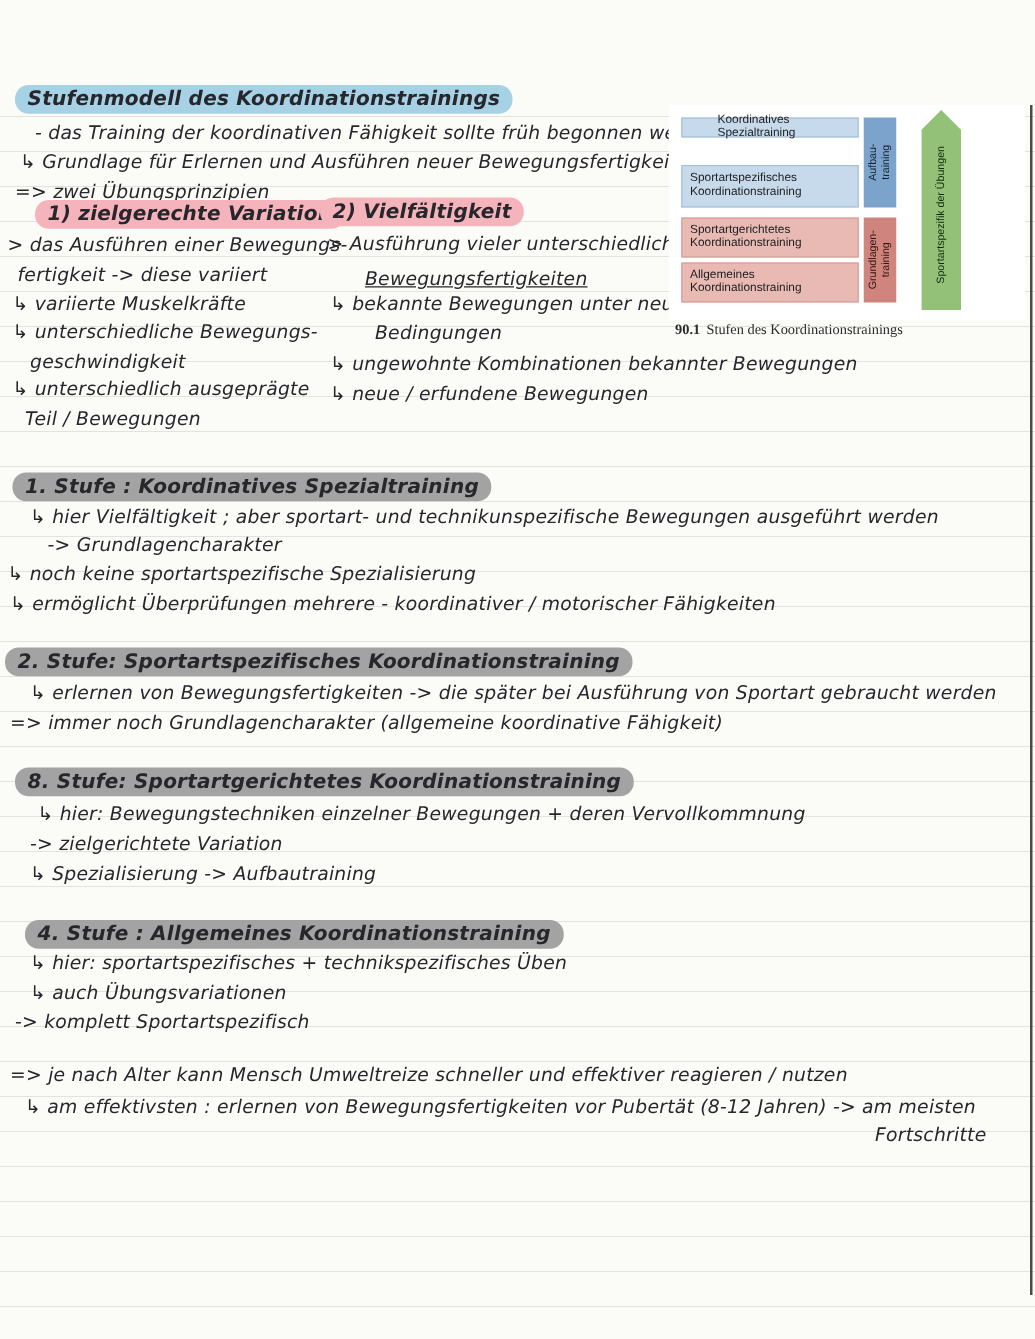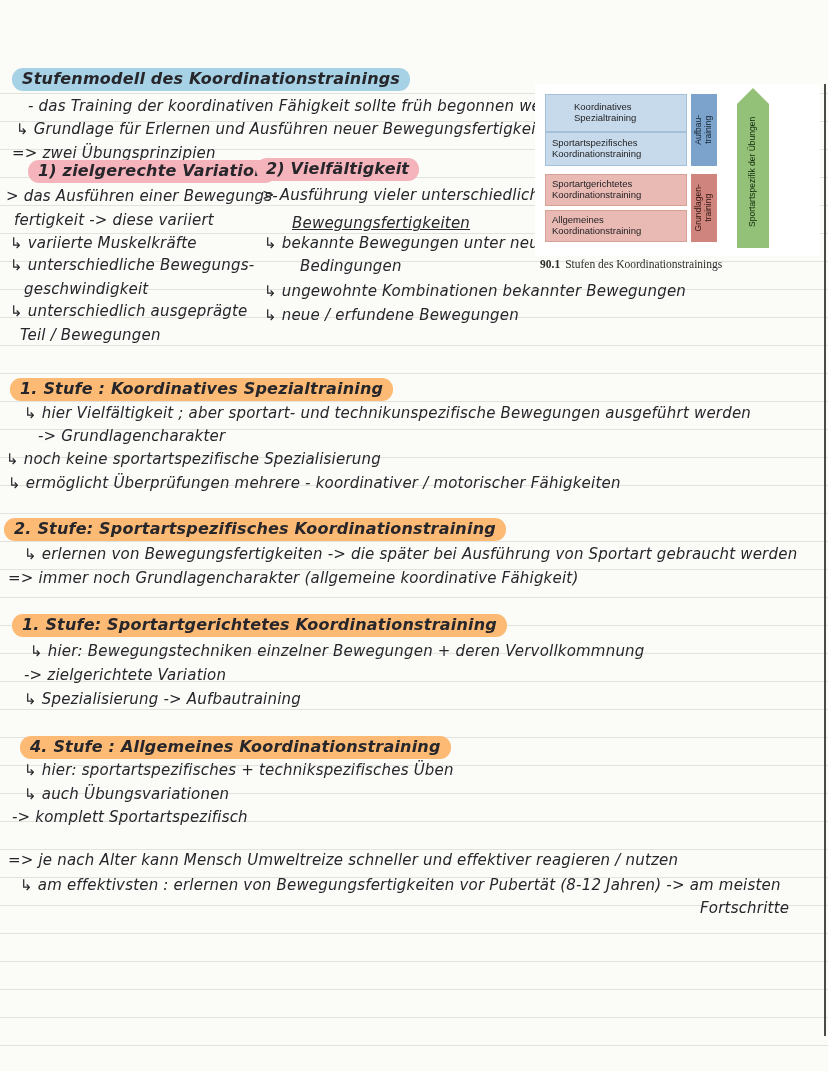--- a/index.html
+++ b/index.html
@@ -29,21 +29,21 @@
     letter-spacing:.2px;
   }
   .heading {
     font-size:16px;
     font-weight:bold;
     padding:1px 10px 2px 10px;
     border-radius:11px;
   }
   .hl-blue { background:#a7d1e5; }
   .hl-pink { background:#f5b4bc; }
-  .hl-gray { background:#fdba74; }
+  .hl-gray { background:#a3a3a3; }
 
   
   .figure {
     position:absolute; left:535px; top:84px; width:285px; height:172px;
     background:#ffffff;
   }
   .fig-box {
     position:absolute; left:10px; width:142px;
     display:flex; align-items:center;
     padding:2px 6px;
@@ -107,21 +107,21 @@
 <div class="hw" style="left:20px; top:326px;">Teil / Bewegungen</div>
 
 <div class="hw" style="left:262px; top:186px;">&gt; Ausführung vieler unterschiedlicher</div>
 <div class="hw" style="left:292px; top:214px;text-decoration:underline;">Bewegungsfertigkeiten</div>
 <div class="hw" style="left:264px; top:234px;">↳ bekannte Bewegungen unter neuen</div>
 <div class="hw" style="left:300px; top:257px;">Bedingungen</div>
 <div class="hw" style="left:264px; top:282px;">↳ ungewohnte Kombinationen bekannter Bewegungen</div>
 <div class="hw" style="left:264px; top:306px;">↳ neue / erfundene Bewegungen</div>
 
 <div class="figure">
-  <div class="fig-box blue" style="top:10px; height:38px;padding-left:28px;">Koordinatives Spezialtraining</div>
+  <div class="fig-box blue" style="top:10px; height:16px;padding-left:28px;">Koordinatives Spezialtraining</div>
   <div class="fig-box red" style="top:90px; height:32px;">Sportartgerichtetes Koordinationstraining</div>
   <div class="fig-box blue" style="top:48px; height:34px;">Sportartspezifisches Koordinationstraining</div>
   <div class="fig-box red" style="top:126px; height:32px;">Allgemeines Koordinationstraining</div>
   <div class="fig-side blue-dark" style="left:156px; top:10px; height:72px;">
     <span class="rot">Aufbau-
 training</span>
   </div>
   <div class="fig-side red-dark" style="left:156px; top:90px; height:68px;">
     <span class="rot">Grundlagen-
 training</span>
@@ -137,21 +137,21 @@
 <div class="hw heading hl-gray" style="left:10px; top:378px;">1. Stufe : Koordinatives Spezialtraining</div>
 <div class="hw" style="left:24px; top:404px;">↳ hier Vielfältigkeit ; aber sportart- und technikunspezifische Bewegungen ausgeführt werden</div>
 <div class="hw" style="left:38px; top:427px;">-&gt; Grundlagencharakter</div>
 <div class="hw" style="left:6px;  top:450px;">↳ noch keine sportartspezifische Spezialisierung</div>
 <div class="hw" style="left:8px;  top:474px;">↳ ermöglicht  Überprüfungen mehrere - koordinativer / motorischer  Fähigkeiten</div>
 
 <div class="hw heading hl-gray" style="left:4px; top:518px;">2. Stufe:  Sportartspezifisches  Koordinationstraining</div>
 <div class="hw" style="left:24px; top:545px;">↳ erlernen von Bewegungsfertigkeiten -&gt; die später bei Ausführung von Sportart gebraucht werden</div>
 <div class="hw" style="left:8px;  top:569px;">=&gt; immer noch Grundlagencharakter (allgemeine koordinative Fähigkeit)</div>
 
-<div class="hw heading hl-gray" style="left:12px; top:614px;">1. Stufe:  Sportartgerichtetes Koordinationstraining</div>
+<div class="hw heading hl-gray" style="left:12px; top:614px;">8. Stufe:  Sportartgerichtetes Koordinationstraining</div>
 <div class="hw" style="left:30px; top:642px;">↳ hier:  Bewegungstechniken einzelner Bewegungen + deren Vervollkommnung</div>
 <div class="hw" style="left:24px;  top:666px;">-&gt; zielgerichtete Variation</div>
 <div class="hw" style="left:24px; top:690px;">↳ Spezialisierung -&gt; Aufbautraining</div>
 
 <div class="hw heading hl-gray" style="left:20px; top:736px;">4. Stufe :  Allgemeines Koordinationstraining</div>
 <div class="hw" style="left:24px; top:761px;">↳ hier:  sportartspezifisches + technikspezifisches Üben</div>
 <div class="hw" style="left:24px; top:785px;">↳ auch Übungsvariationen</div>
 <div class="hw" style="left:12px; top:808px;">-&gt; komplett Sportartspezifisch</div>
 
 <div class="hw" style="left:8px;   top:851px;">=&gt; je nach Alter kann Mensch Umweltreize schneller und effektiver reagieren / nutzen</div>

